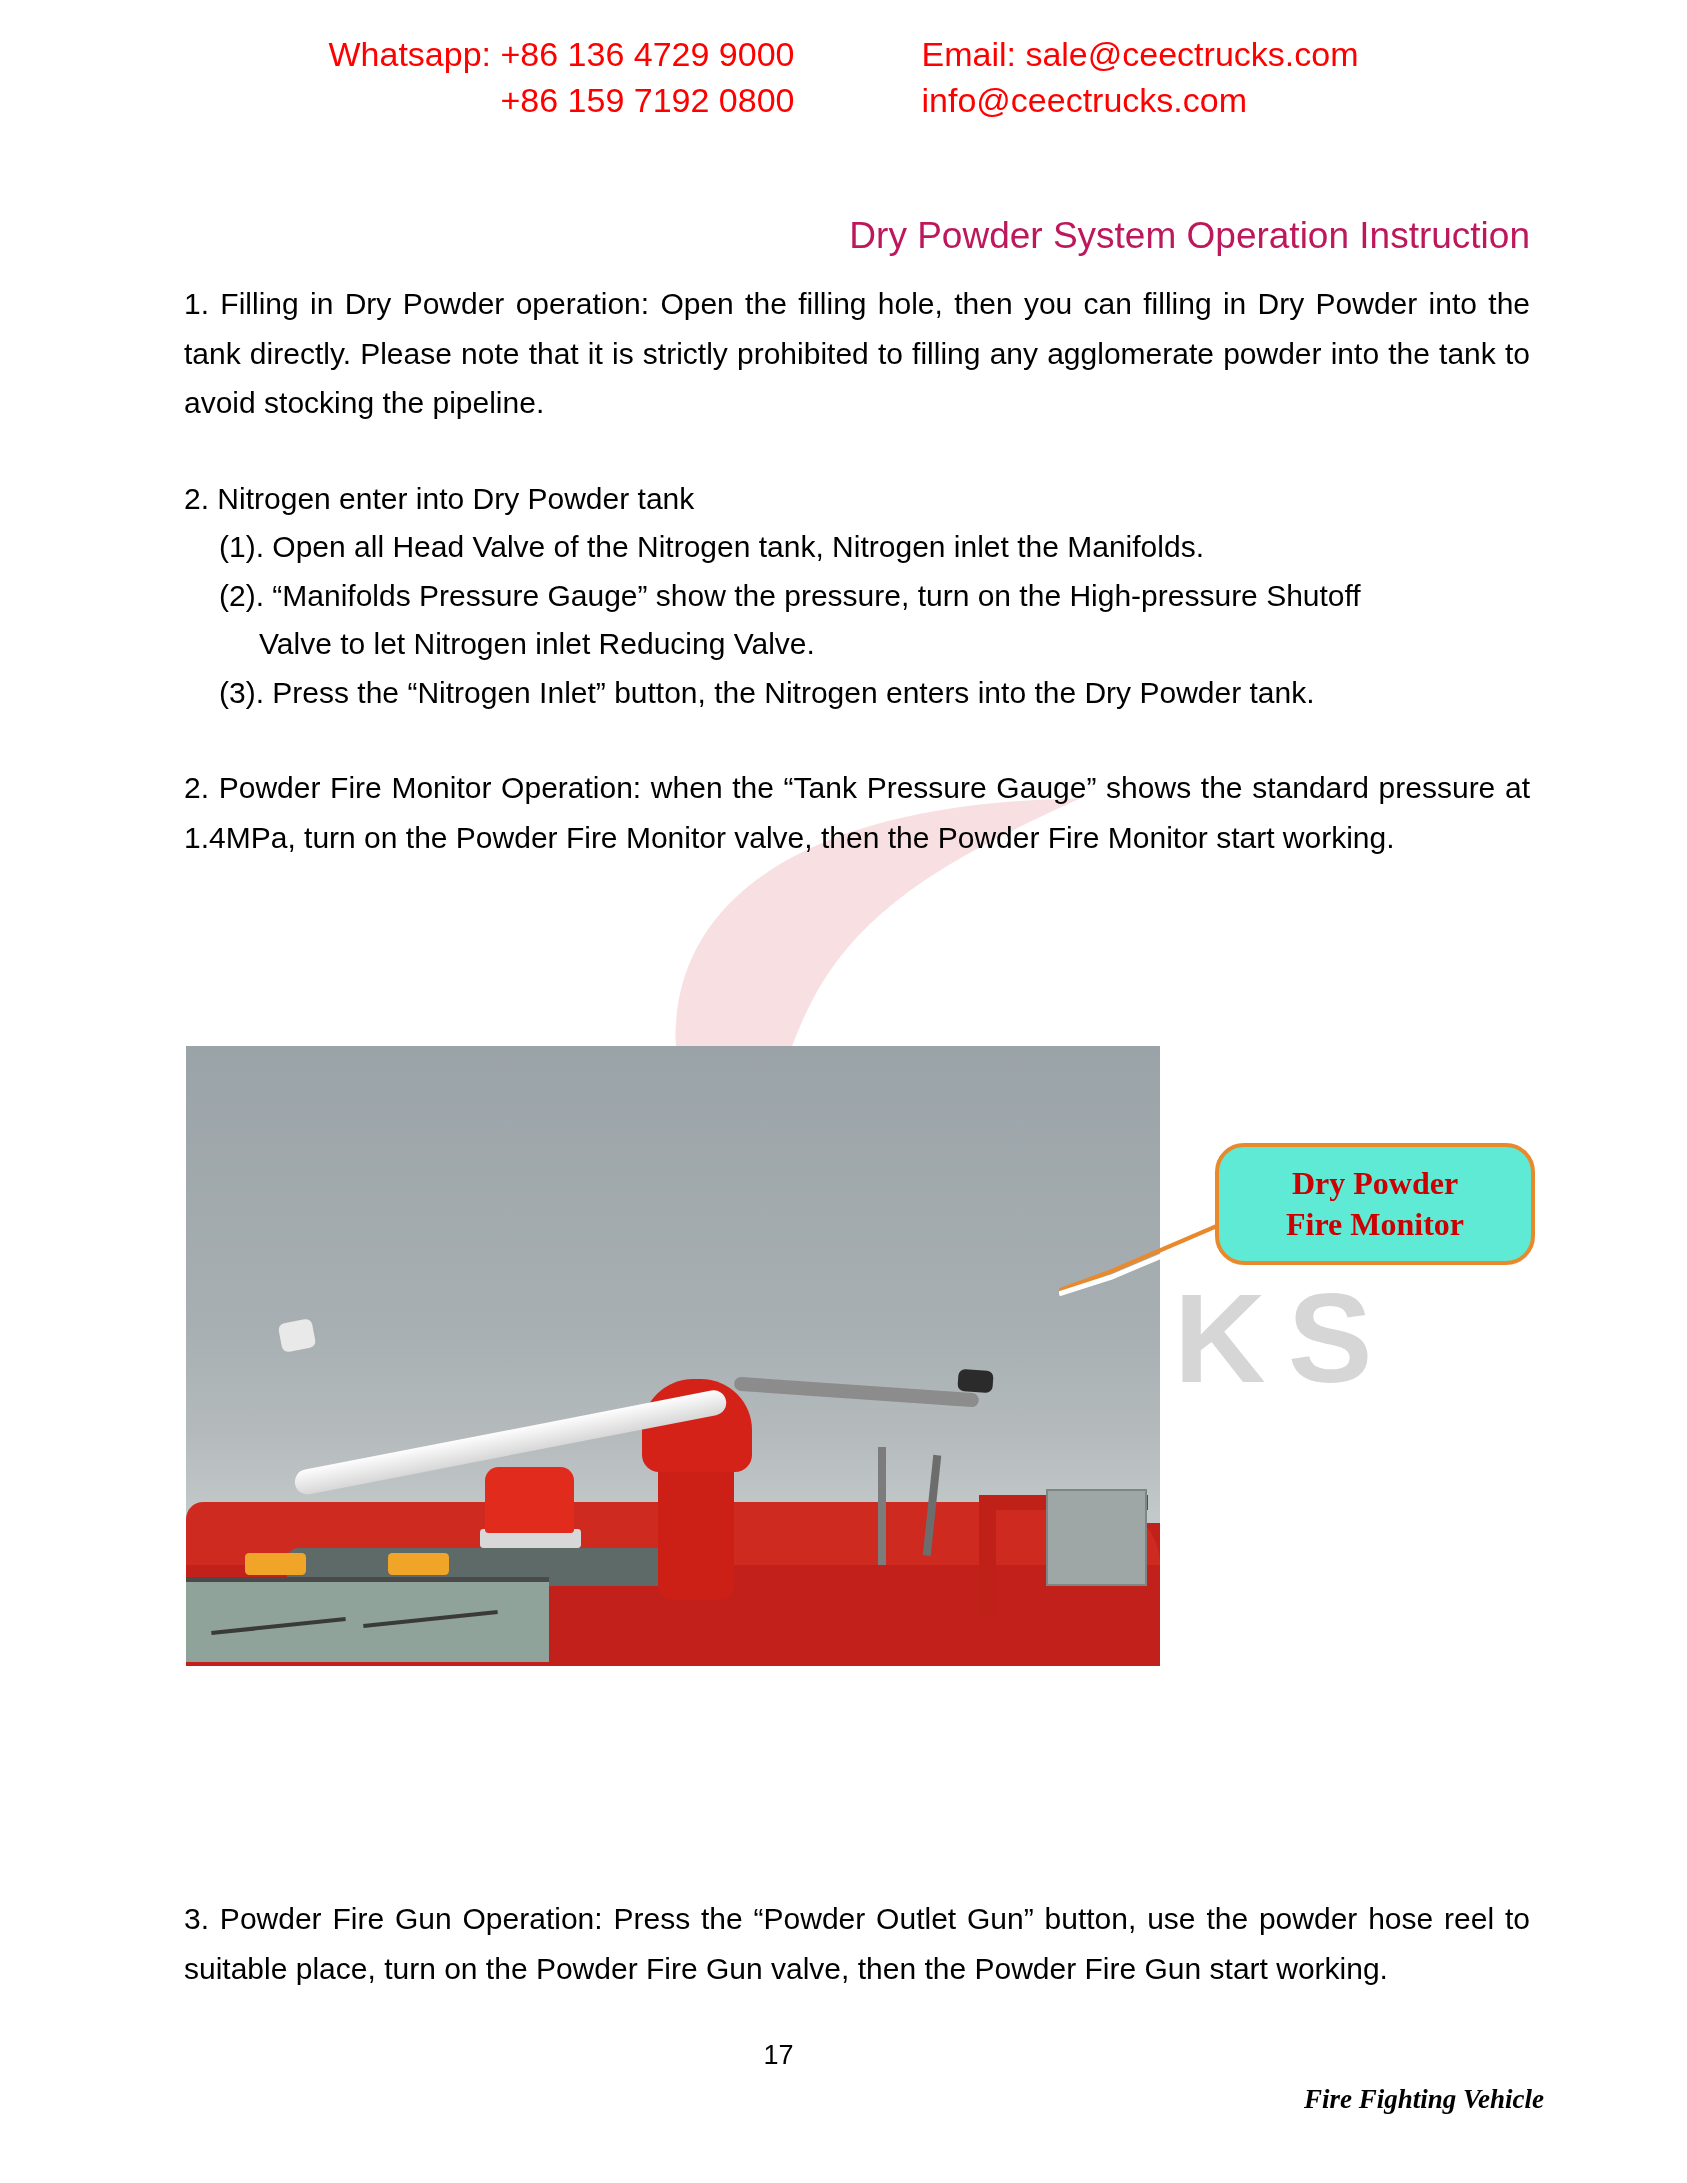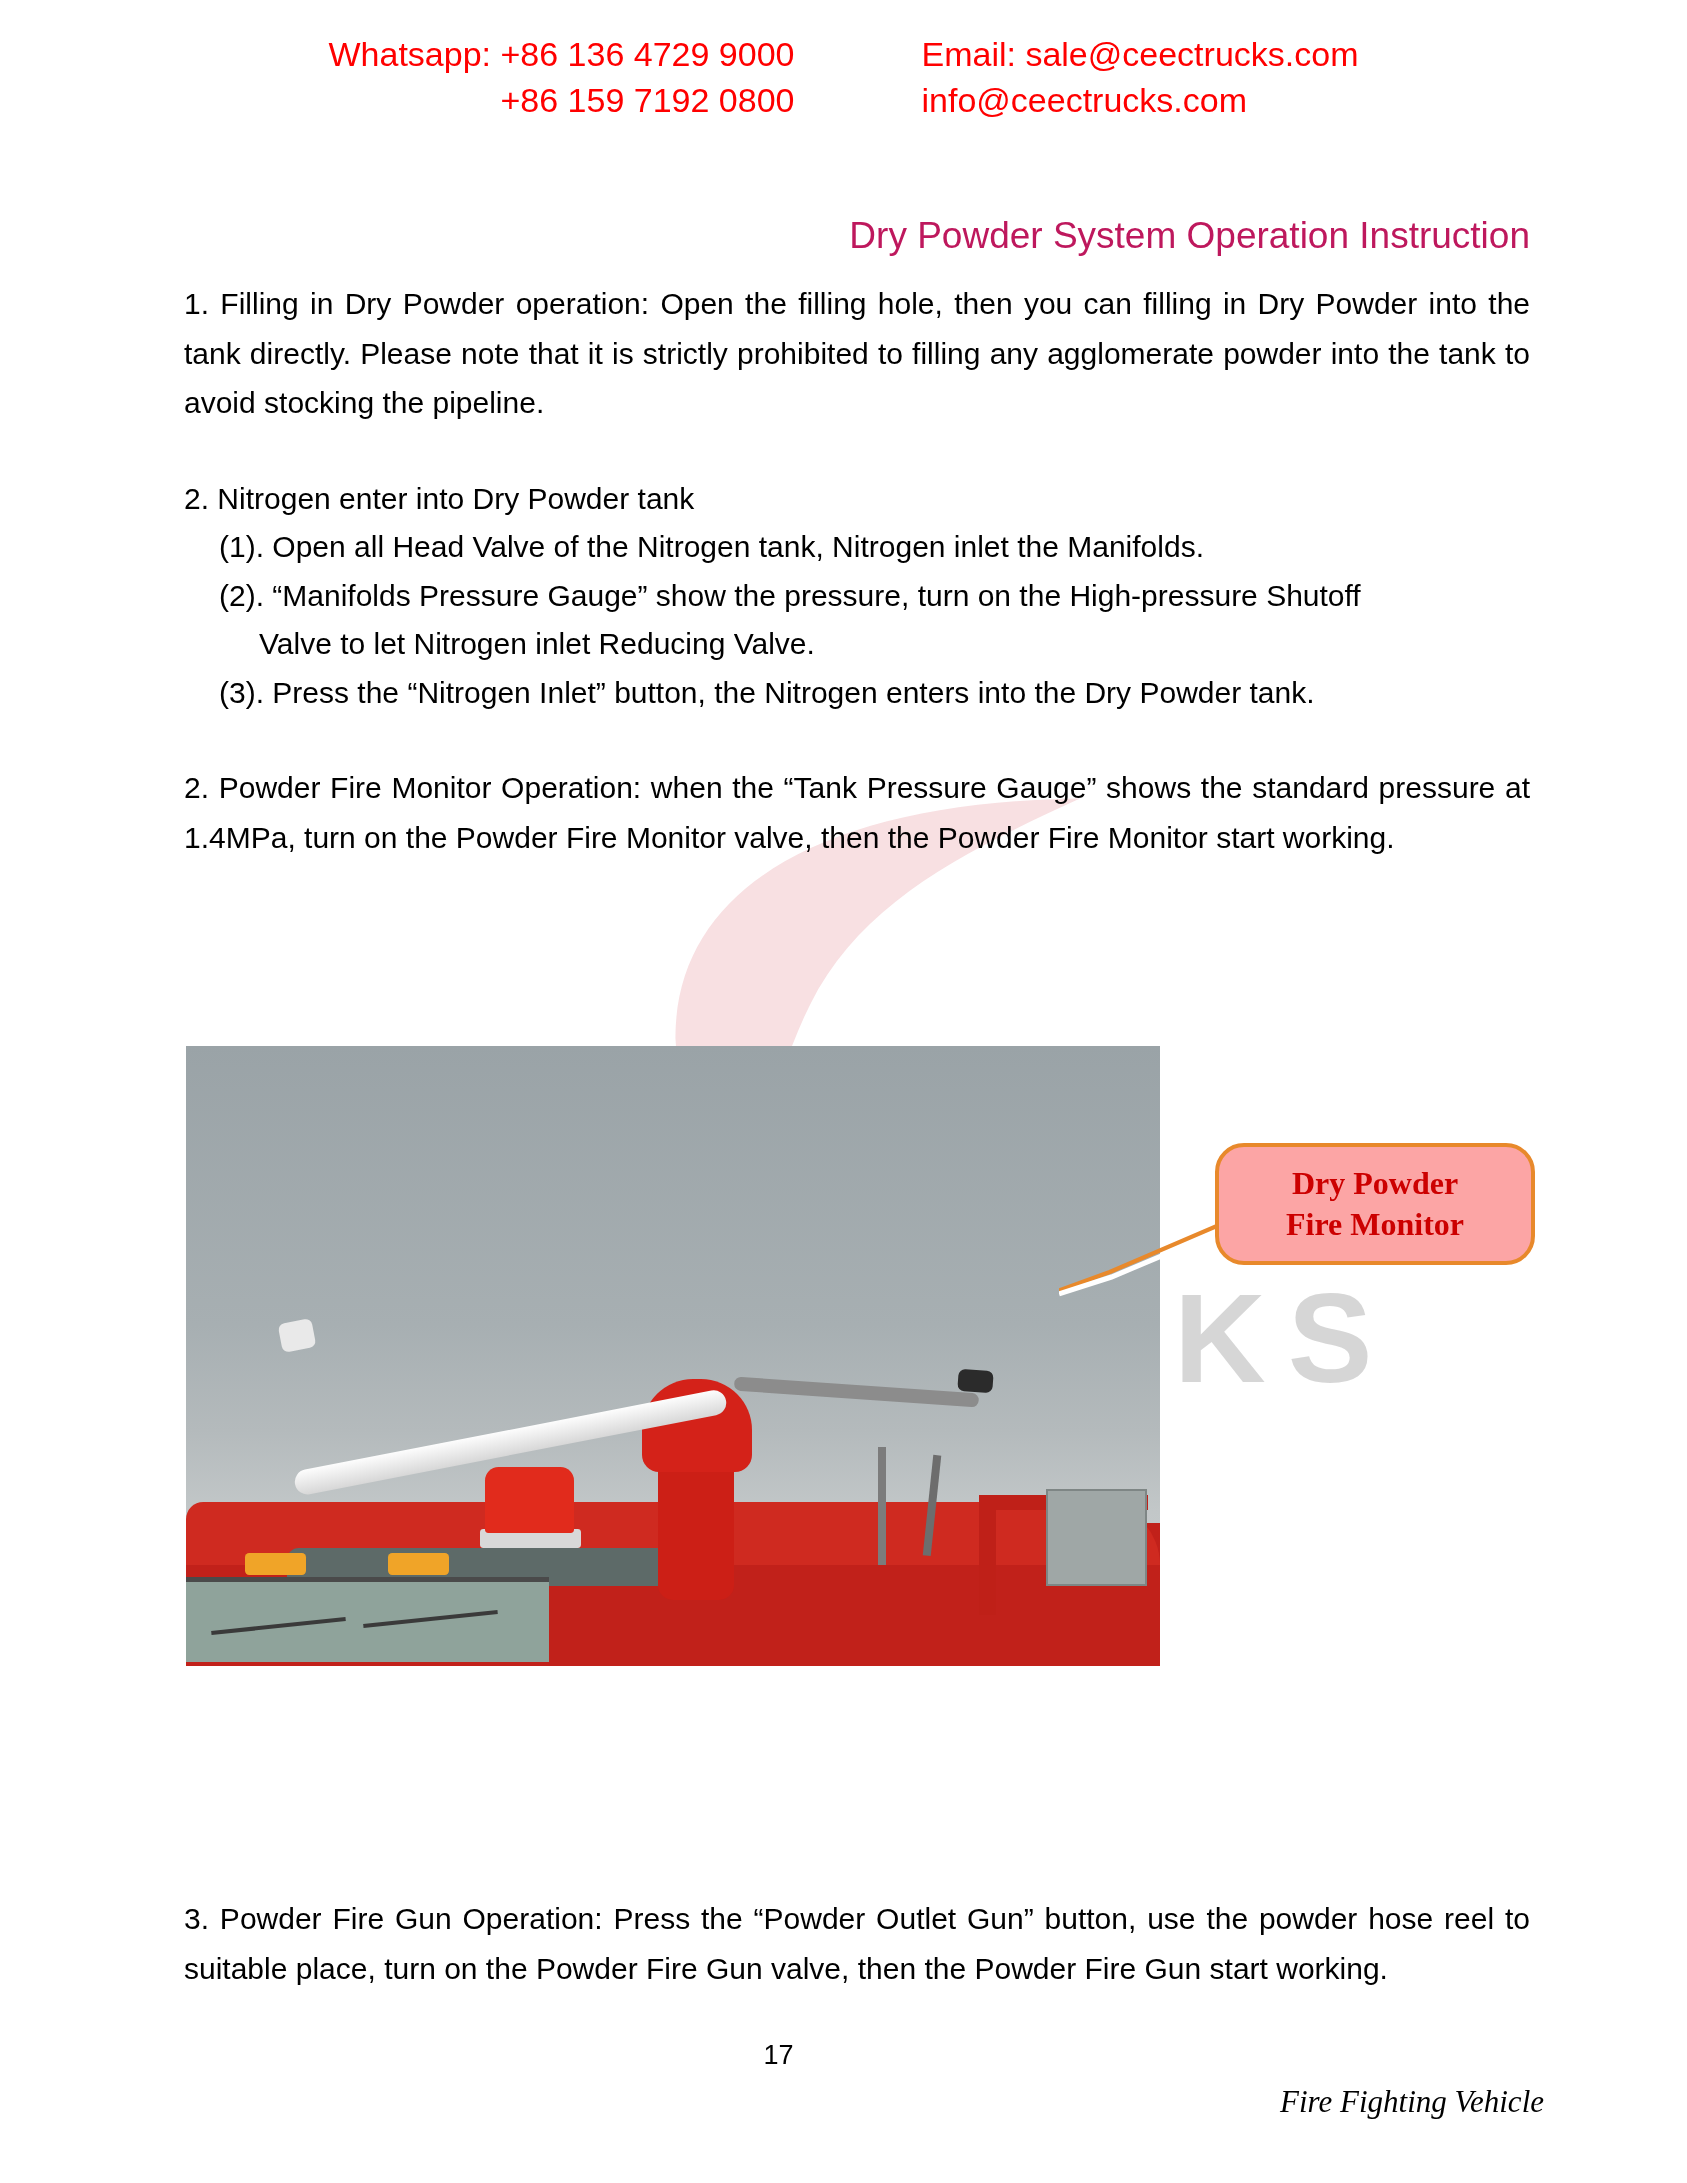--- a/index.html
+++ b/index.html
@@ -288,21 +288,21 @@
 
   
   .callout {
     position: absolute;
     left: 1215px;
     top: 1143px;
     width: 312px;
     height: 114px;
     border: 4.2px solid #e8892b;
     border-radius: 29px;
-    background: #fca5a5;
+    background: #5eead4;
     display: flex;
     flex-direction: column;
     align-items: center;
     justify-content: center;
     color: #cc0000;
     font-family: "Liberation Serif", serif;
     font-weight: bold;
     font-size: 32px;
     line-height: 1.28;
   }
@@ -324,22 +324,22 @@
     text-align: center;
     font-size: 27px;
     color: #000;
   }
   .footer-note {
     position: absolute;
     right: 143px;
     top: 2084px;
     font-family: "Liberation Serif", serif;
     font-style: italic;
-    font-weight: normal;
-    font-size: 31px;
+    font-weight: bold;
+    font-size: 27px;
     color: #000;
   }
 </style>
 </head>
 <body>
 
 <div class="page">
 
   <div class="header">
     <div class="header-col whatsapp">

